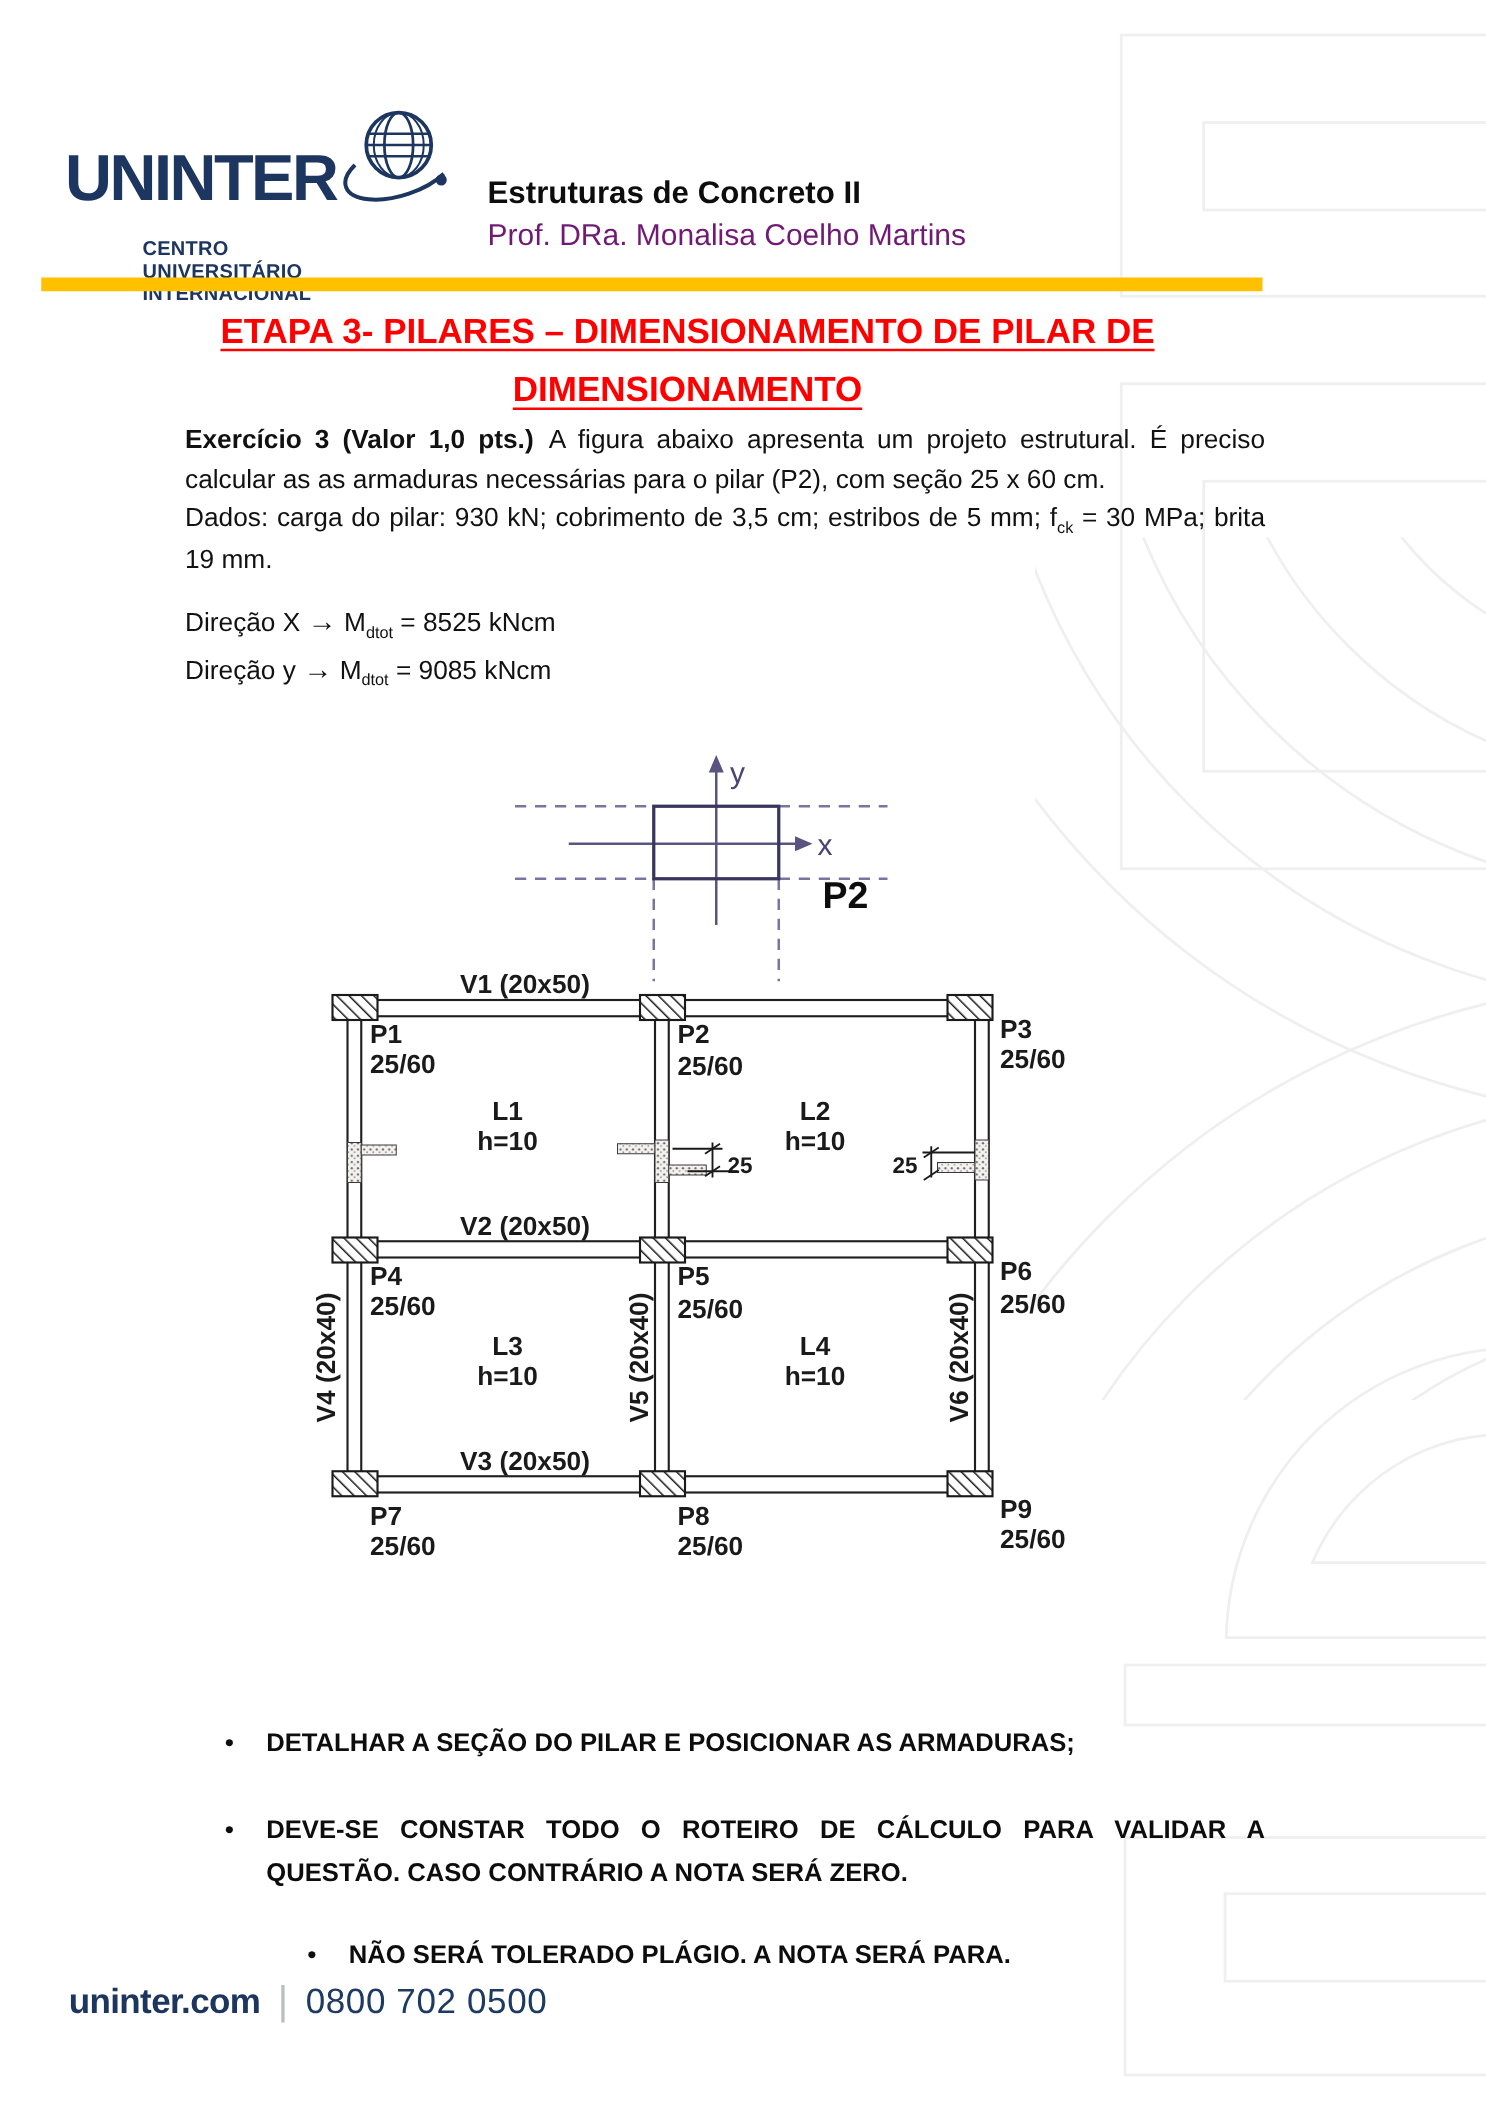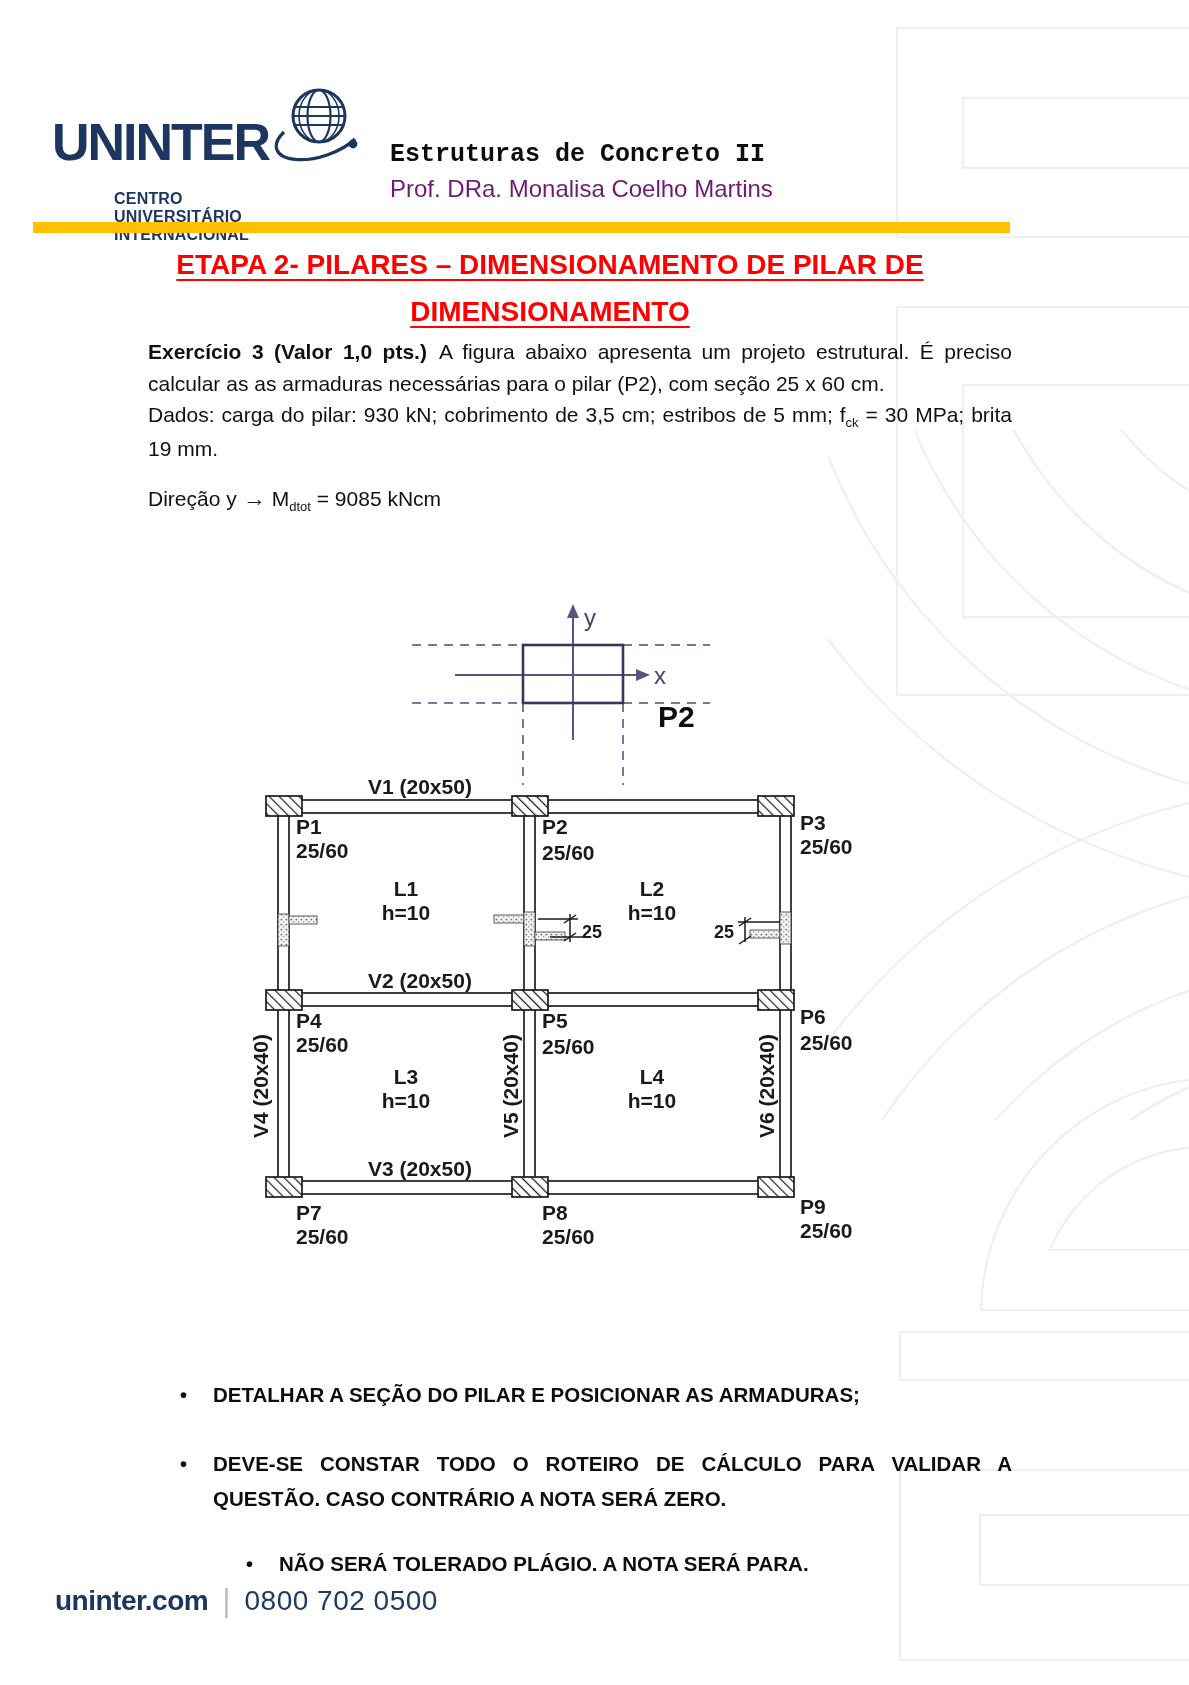--- a/index.html
+++ b/index.html
@@ -10,21 +10,21 @@
   .abs{position:absolute;}
   
   #watermark{position:absolute;left:0;top:0;z-index:0;}
   
   .logo-block{left:52px;top:84px;z-index:2;}
   .brand-row{display:flex;align-items:flex-end;}
   .brand-text{font-size:52px;font-weight:800;color:#1d3660;letter-spacing:-2px;line-height:1;}
   .brand-sub{margin-left:62px;margin-top:22px;font-size:16px;font-weight:700;color:#1d3660;line-height:18px;letter-spacing:.2px;}
   .globe{margin-left:4px;margin-top:-6px;}
   .course-block{left:390px;top:140px;z-index:2;}
-  .course-title{font-size:25px;font-weight:700;color:#0d0d0d;font-family:Liberation Mono, monospace;}
+  .course-title{font-size:25px;font-weight:700;color:#0d0d0d;}
   .course-prof{font-size:24px;font-weight:500;color:#701a75;margin-top:6px;}
   .yellow-bar{left:33px;top:222px;width:977px;height:11px;background:#ffc000;z-index:2;}
   
   .doc-title{left:95px;top:241px;width:910px;text-align:center;z-index:2;
     color:#ff0000;font-weight:700;font-size:28px;line-height:47px;}
   .doc-title span{text-decoration:underline;text-decoration-thickness:2px;text-underline-offset:5px;}
   
   .exercise{left:148px;top:336px;width:864px;z-index:2;font-size:21px;line-height:1.5;}
   .para{margin:0;text-align:justify;}
   .para b{font-weight:700;}
@@ -112,28 +112,29 @@
 </div>
 
 <div class="abs course-block">
   <div class="course-title">Estruturas de Concreto II</div>
   <div class="course-prof">Prof. DRa. Monalisa Coelho Martins</div>
 </div>
 
 <div class="abs yellow-bar"></div>
 
 <div class="abs doc-title">
-  <div><span>ETAPA 2- PILARES – DIMENSIONAMENTO DE PILAR DE</span></div>
+  <div><span>ETAPA 3- PILARES – DIMENSIONAMENTO DE PILAR DE</span></div>
   <div><span>DIMENSIONAMENTO</span></div>
 </div>
 
 <div class="abs exercise">
   <p class="para"><b>Exercício 3 (Valor 1,0 pts.)</b><span class="rest">A figura abaixo apresenta um projeto estrutural. É preciso calcular as as armaduras necessárias para o pilar (P2), com seção 25 x 60 cm.</span></p>
   <p class="para"><span>Dados: carga do pilar: 930 kN; cobrimento de 3,5 cm; estribos de 5 mm; f</span><sub>ck</sub><span> = 30 MPa; brita 19 mm.</span></p>
   <div class="direcao">
+    <div class="direcao-line"><span>Direção X</span><span class="arrow">→</span><span>M</span><sub>dtot</sub><span> = 8525 kNcm</span></div>
     <div class="direcao-line"><span>Direção y</span><span class="arrow">→</span><span>M</span><sub>dtot</sub><span> = 9085 kNcm</span></div>
   </div>
 </div>
 
 <svg class="abs axis-svg" width="320" height="245" viewBox="0 0 320 245">
   <g stroke="#7a74a0" stroke-width="2" stroke-dasharray="9 7" fill="none">
     <line x1="14" y1="93" x2="125" y2="93"></line>
     <line x1="225" y1="93" x2="312" y2="93"></line>
     <line x1="14" y1="151" x2="125" y2="151"></line>
     <line x1="225" y1="151" x2="312" y2="151"></line>

